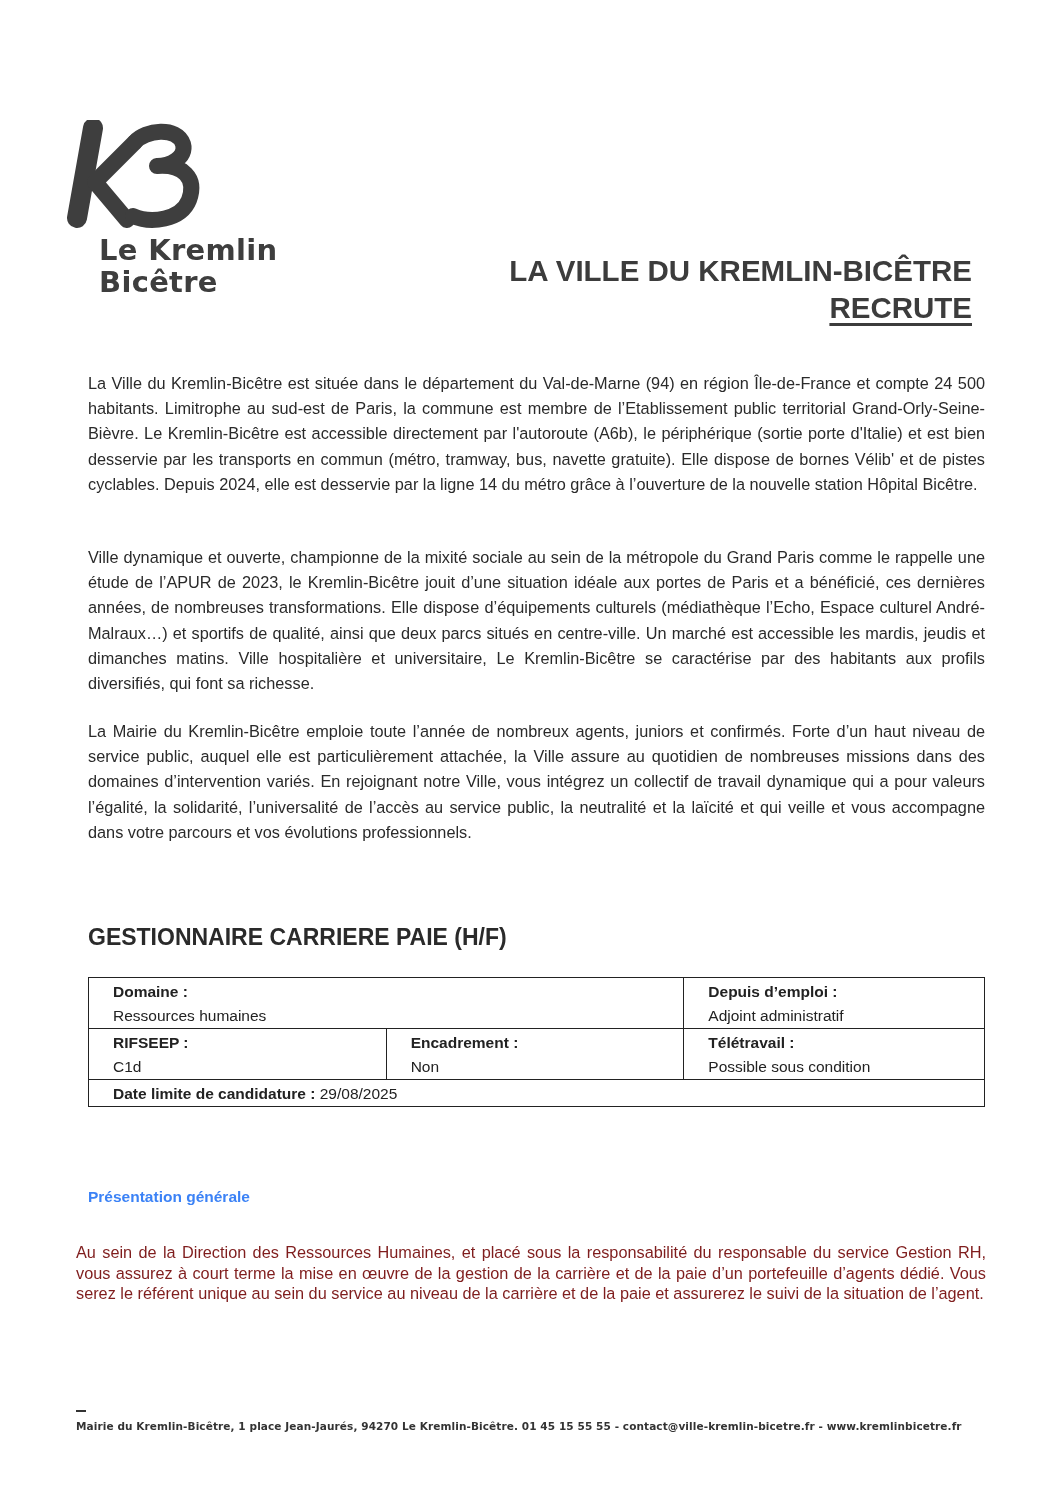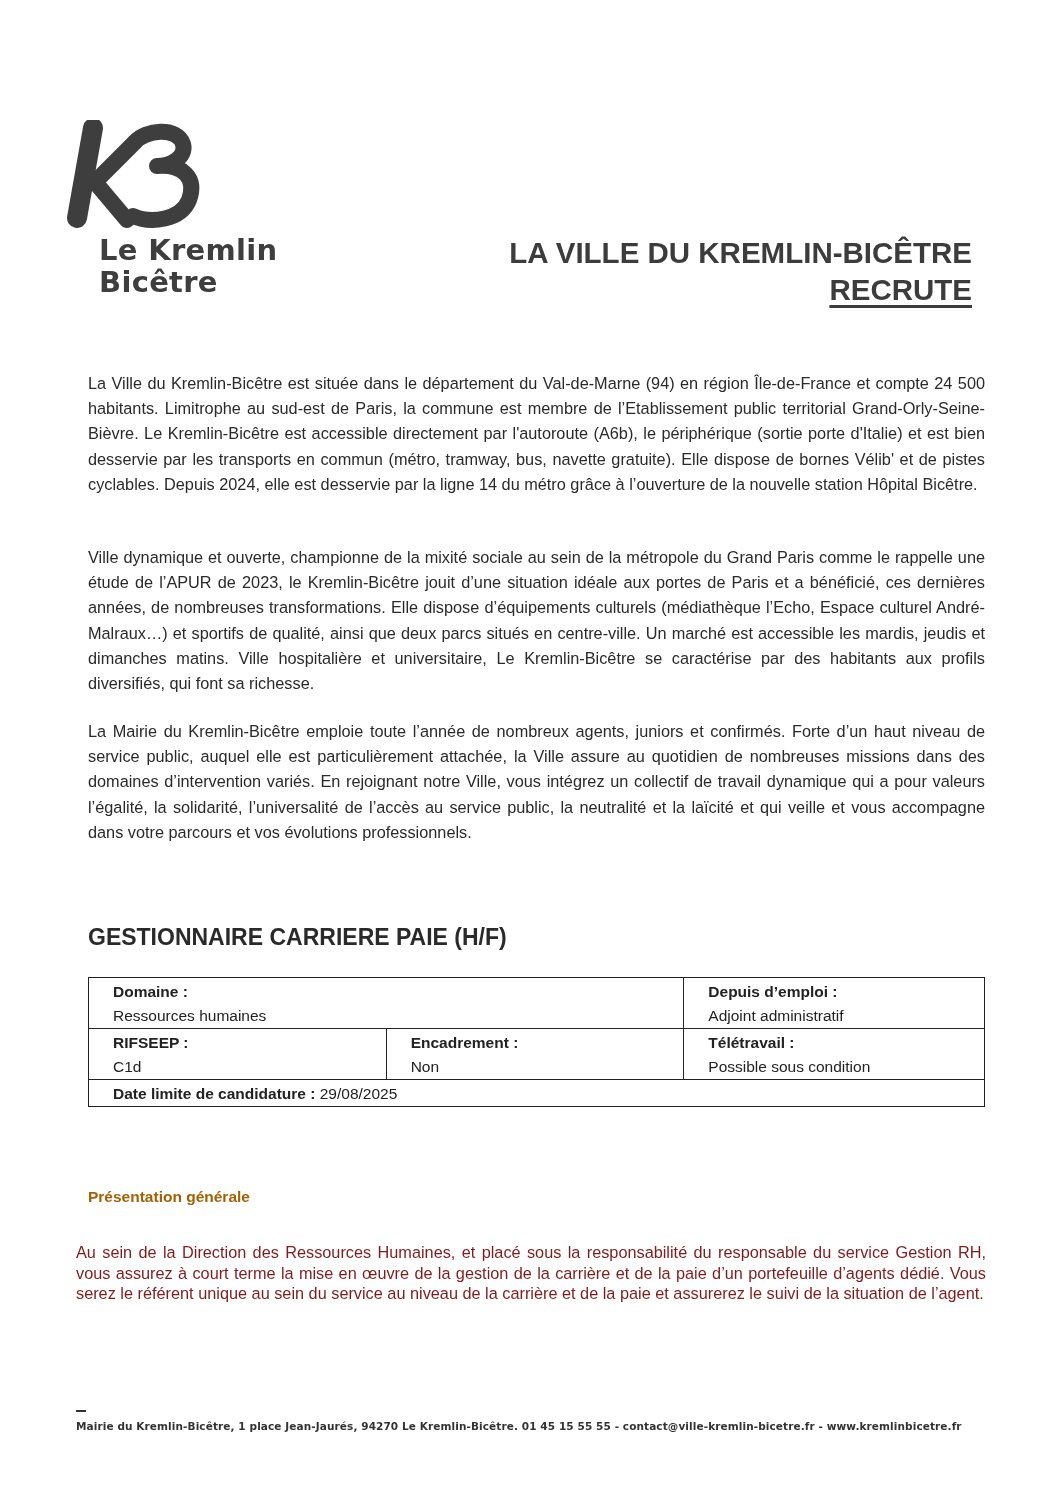--- a/index.html
+++ b/index.html
@@ -2,35 +2,35 @@
 <html><head>
 <meta charset="utf-8">
 <style>
   html, body { margin:0; padding:0; background:#ffffff; }
   body { width:1060px; height:1498px; position:relative; overflow:hidden;
          font-family:"Liberation Sans", sans-serif; color:#222; }
   .logo { position:absolute; left:65px; top:120px; width:240px; height:190px; }
   .logo svg { position:absolute; left:0; top:0; }
   .logo-text { position:absolute; left:34px; top:114px; font-family:"DejaVu Sans", sans-serif;
                font-weight:bold; font-size:29px; line-height:32px; color:#3e3e3e; letter-spacing:0.3px; }
-  .headline { position:absolute; right:88px; top:234px; text-align:right;
+  .headline { position:absolute; right:88px; top:252px; text-align:right;
               font-weight:bold; color:#3c3c3c; font-size:29.5px; line-height:37px; }
   .headline .recrute { text-decoration:underline; text-decoration-thickness:3px; text-underline-offset:5px; }
   .para { position:absolute; left:88px; width:897px; font-size:16.3px; line-height:25.2px;
           text-align:justify; color:#2a2a2a; transform-origin:left top; }
   .p1 { top:371px; }
   .p2 { top:545px; }
   .p3 { top:719px; }
   .job-title { position:absolute; left:88px; top:924px; font-weight:bold; font-size:23px; color:#2a2a2a; }
   table.info { position:absolute; left:88px; top:977px; width:897px; border-collapse:collapse;
                font-size:15.5px; color:#222; }
   table.info td { border:1.5px solid #222; padding:2px 39px 0 24px; vertical-align:top; line-height:24px; }
   table.info .lbl { font-weight:bold; display:block; }
   table.info .val { display:block; }
-  .pres-title { position:absolute; left:88px; top:1188px; font-weight:bold; font-size:15.5px; color:#a16207; }
+  .pres-title { position:absolute; left:88px; top:1188px; font-weight:bold; font-size:15.5px; color:#3b82f6; }
   .p4 { position:absolute; left:76px; top:1242px; width:910px; font-size:16.3px; line-height:20.5px; color:#7f1d1d; text-align:justify; }
   .footer-dash { position:absolute; left:76px; top:1424px; width:10px; height:2px; background:#333; }
   .footer { position:absolute; left:76px; top:1420px; font-family:"DejaVu Sans", sans-serif; font-weight:bold;
             font-size:10.5px; color:#333; white-space:nowrap; letter-spacing:0.1px;text-align:center; }
 </style>
 </head>
 <body>
 
 <div class="logo">
   <svg width="150" height="112" viewBox="0 0 150 112">

